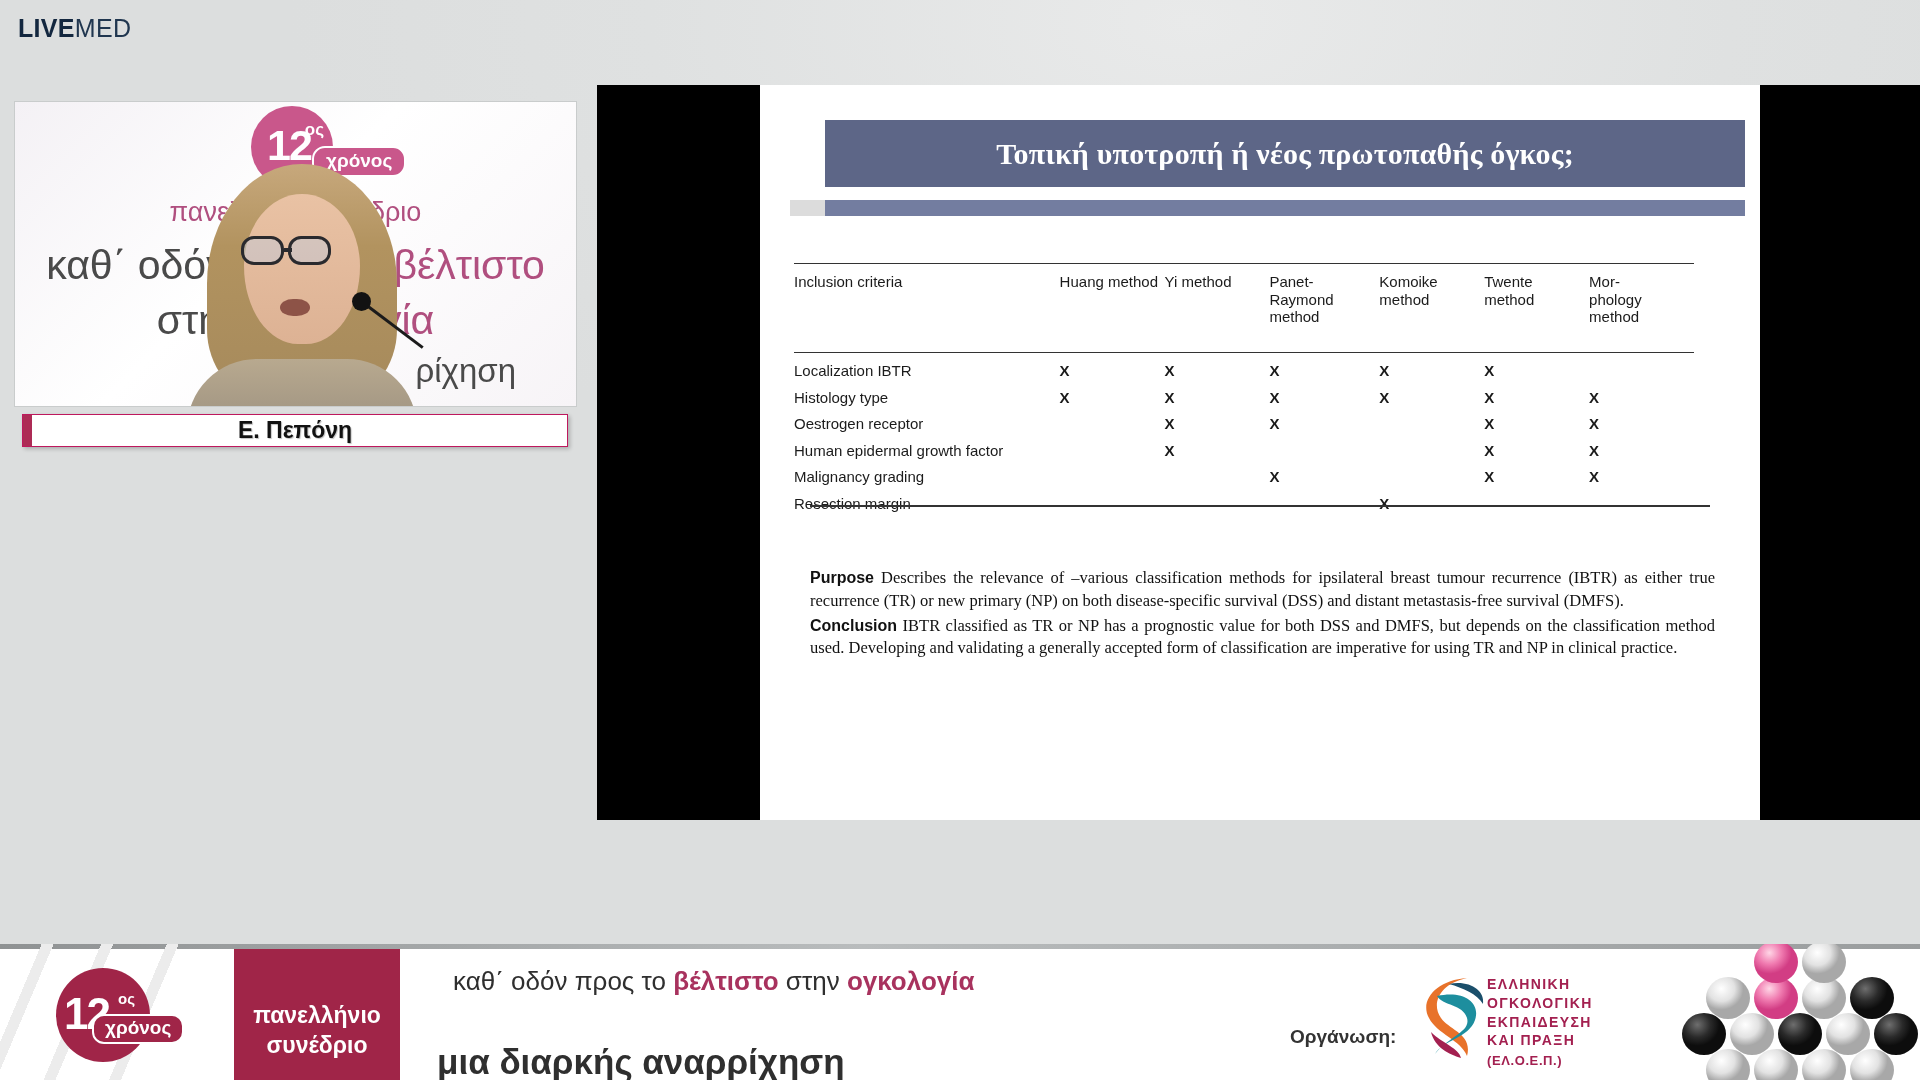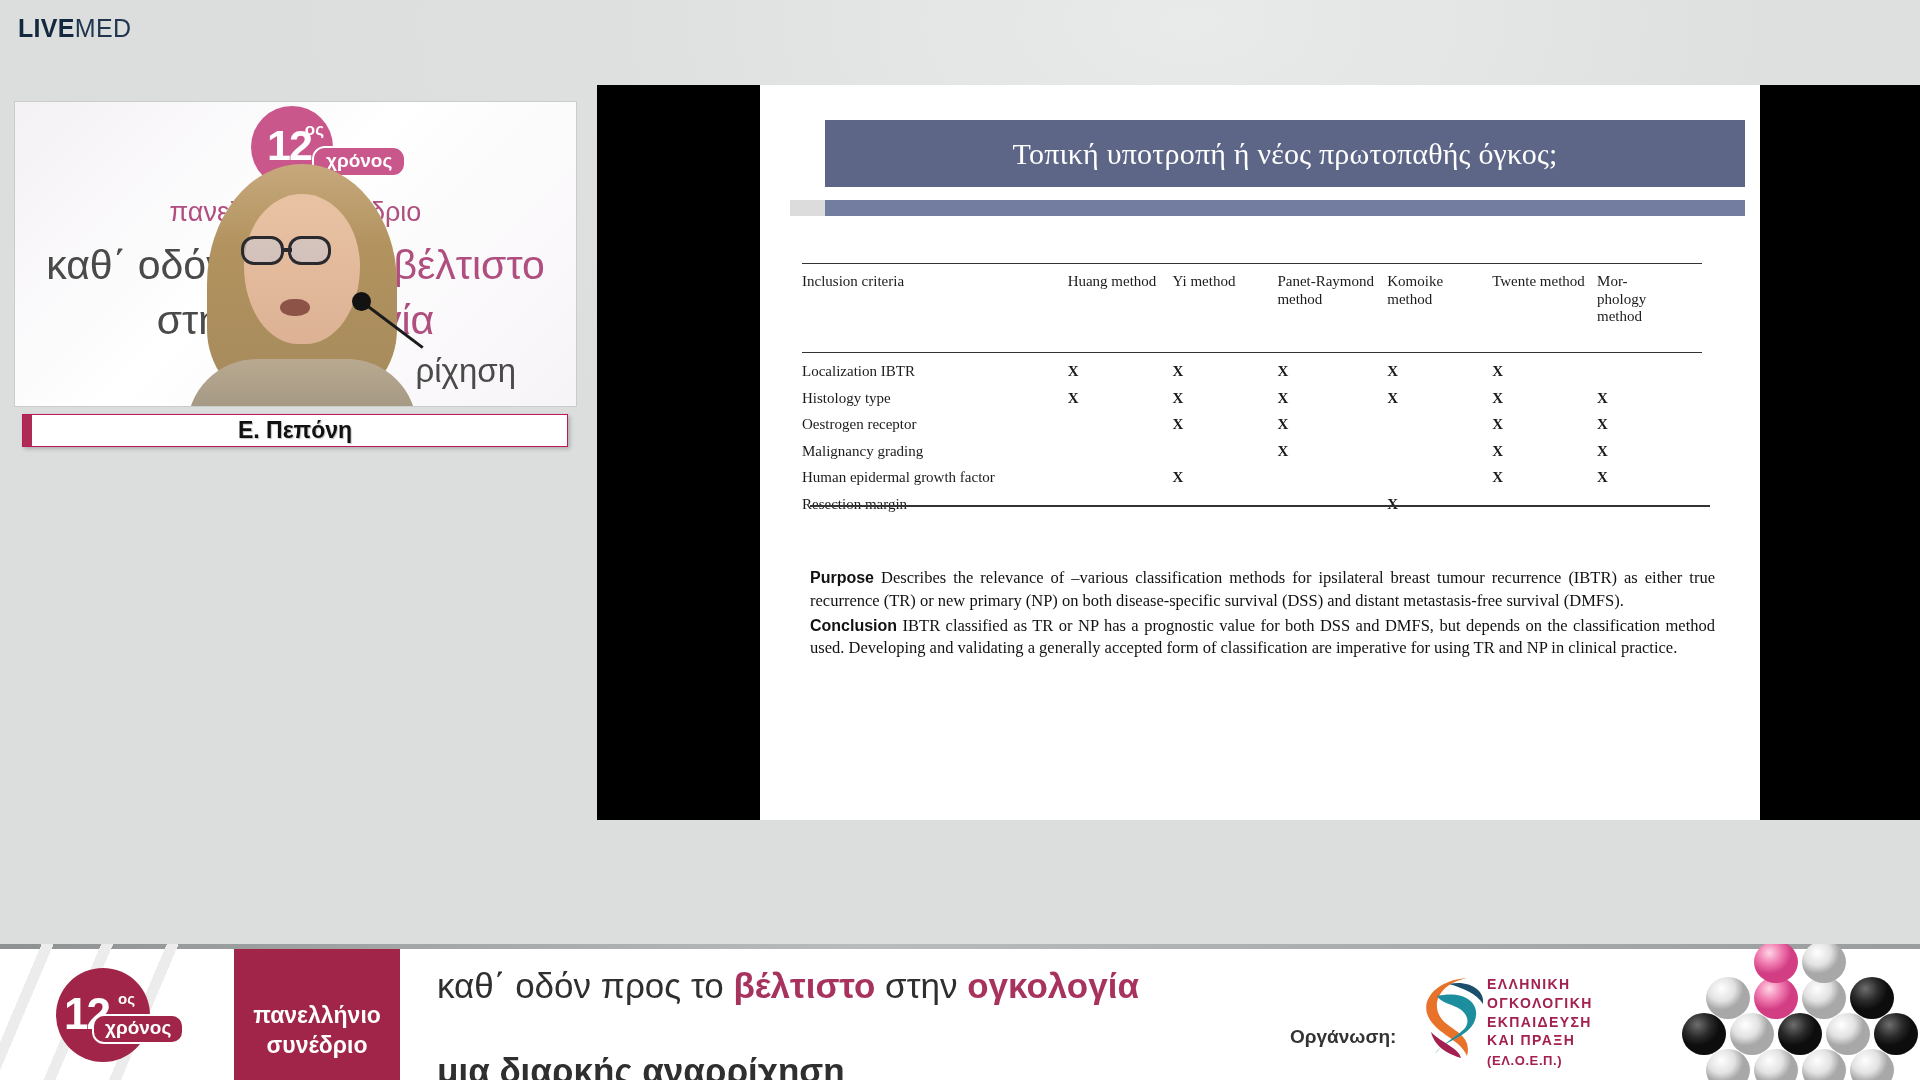--- a/index.html
+++ b/index.html
@@ -155,37 +155,37 @@
     overflow: hidden;
   }
   .slide-titlebar {
     position: absolute; left: 65px; top: 35px;
     width: 920px; height: 67px;
     background: #5d6687;
     display: flex; align-items: center; justify-content: center;
   }
   .slide-titlebar .t {
     color: #fff; font-family: "Liberation Serif", serif;
-    font-size: 30px; font-weight: 400; letter-spacing: 0.2px;
+    font-size: 30px; font-weight: 700; letter-spacing: 0.2px;
   }
   .slide-subbar {
     position: absolute; left: 65px; top: 115px;
     width: 920px; height: 16px;
     background: #737da0;
   }
   .slide-subbar-tab {
     position: absolute; left: 30px; top: 115px;
     width: 51px; height: 16px;
     background: #dcdcdc;
   }
 
   
   .tbl-wrap {
-    position: absolute; left: 42px; top: 178px; width: 900px;
-    font-family: Liberation Serif, serif;
+    position: absolute; left: 34px; top: 178px; width: 900px;
+    font-family: Liberation Sans, sans-serif;
   }
   table.study { width: 100%; border-collapse: collapse; }
   table.study thead th {
     font-weight: 400; font-size: 15px; color: #1b1b1b;
     text-align: left; vertical-align: top;
     padding: 9px 4px 26px 0;
     border-top: 1.6px solid #333;
     line-height: 1.18;
   }
   table.study tbody td {
@@ -280,21 +280,21 @@
     position: absolute; left: 234px; top: 5px;
     width: 166px; height: 163px;
     background: #a02548;
     display: flex; flex-direction: column; align-items: center; justify-content: center;
     gap: 4px;
   }
   .f-block span { color: #fff; font-size: 23px; font-weight: 600; line-height: 1.1; }
   .f-tag {
     position: absolute; left: 437px; top: 22px; width: 810px;
   }
-  .f-tag .l1 { font-size: 35px; color: #2f2f2f; font-weight: 400; white-space: nowrap; }
+  .f-tag .l1 { font-size: 26px; color: #2f2f2f; font-weight: 400; white-space: nowrap; margin-left: 16px; }
   .f-tag .l2 { font-size: 35px; color: #2f2f2f; font-weight: 600; margin-top: 45px; white-space: nowrap; }
   .f-tag .pk { color: #a8325e; font-weight: 600; }
   .f-org {
     position: absolute; left: 1290px; top: 82px;
     font-size: 19px; font-weight: 700; color: #333;
   }
   .f-eloep-mark { position: absolute; left: 1415px; top: 30px; width: 90px; height: 86px; }
   .f-eloep-text {
     position: absolute; left: 1487px; top: 31px;
     line-height: 1.34;
@@ -403,33 +403,33 @@
               <tr>
                 <td>Oestrogen receptor</td>
                 <td></td>
                 <td><span class="mark">X</span></td>
                 <td><span class="mark">X</span></td>
                 <td></td>
                 <td><span class="mark">X</span></td>
                 <td><span class="mark">X</span></td>
               </tr>
               <tr>
-                <td>Malignancy grading</td>
-                <td></td>
-                <td></td>
-                <td><span class="mark">X</span></td>
+                <td>Human epidermal growth factor</td>
+                <td></td>
+                <td><span class="mark">X</span></td>
+                <td></td>
                 <td></td>
                 <td><span class="mark">X</span></td>
                 <td><span class="mark">X</span></td>
               </tr>
               <tr>
-                <td>Human epidermal growth factor</td>
-                <td></td>
-                <td><span class="mark">X</span></td>
-                <td></td>
+                <td>Malignancy grading</td>
+                <td></td>
+                <td></td>
+                <td><span class="mark">X</span></td>
                 <td></td>
                 <td><span class="mark">X</span></td>
                 <td><span class="mark">X</span></td>
               </tr>
               <tr>
                 <td>Resection margin</td>
                 <td></td>
                 <td></td>
                 <td></td>
                 <td><span class="mark">X</span></td>

